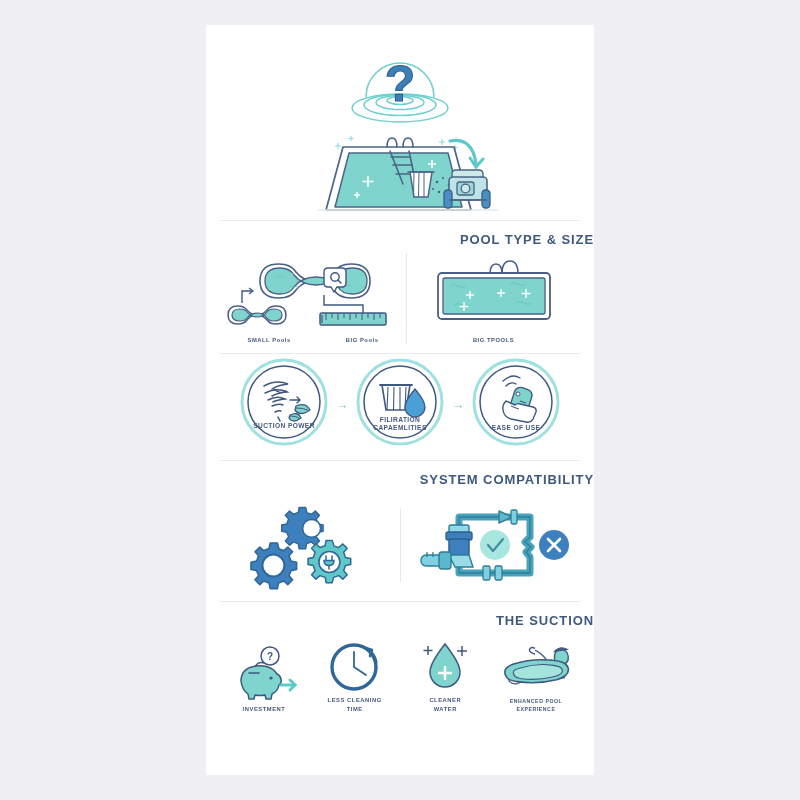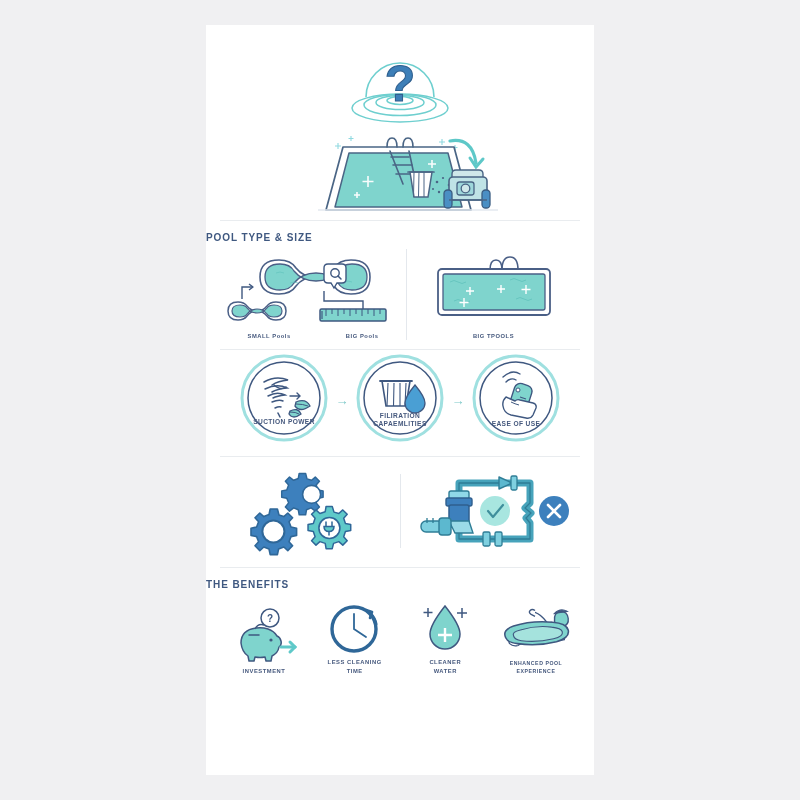--- a/index.html
+++ b/index.html
@@ -22,23 +22,23 @@
     width: 388px; height: 750px;
     background: #ffffff;
     overflow: hidden;
   }
   .divider {
     height: 1px;
     background: #e9ecef;
     margin: 0 14px;
   }
   .section-title {
-    text-align: left;
+    text-align: right;
     color: #3f5880;
-    font-size: 10px;
+    font-size: 13px;
     letter-spacing: 0.9px;
     font-weight: 700;
     margin: 11px 0 4px 0;
     white-space: nowrap;
   }
   .label {
     text-align: center;
     color: #45587d;
     font-size: 5.8px;
     letter-spacing: 0.55px;
@@ -305,20 +305,21 @@
             </g>
             <text x="46" y="74" text-anchor="middle" font-family="'Liberation Sans',sans-serif" font-size="6.6" font-weight="700" letter-spacing="0.4" fill="#45587d">EASE OF USE</text>
           </svg>
         </div>
       </div>
     </div>
 
     <div class="divider" style="margin-top:8px"></div>
 
     <div id="sec-compat">
+      <div class="section-title">SYSTEM COMPATIBILITY</div>
       <div class="content">
         <div class="half">
           <svg width="150" height="100" viewBox="0 0 150 100">
             <g transform="translate(74,33)">
               <path d="M0 -24 L5 -22.5 L9 -26 L13.5 -21.5 L10 -17.5 L12 -12 L17.5 -11 L17.5 -4 L12 -3 L10 2 L13.5 6.5 L9 11 L4.5 7.5 L-0.5 9.5 L-1.5 15 L-8.5 15 L-9.5 9.5 L-14.5 7.5 L-19 11 L-23.5 6.5 L-20 2 L-22 -3 L-27.5 -4 L-27.5 -11 L-22 -12 L-20 -17.5 L-23.5 -21.5 L-19 -26 L-14.5 -22.5 L-9.5 -24.5 L-8.5 -30 L-1.5 -30 Z" transform="translate(5,7) scale(0.92)" fill="#3d80bd" stroke="#2f6798" stroke-width="1.6" stroke-linejoin="round"></path>
               <circle cx="9.6" cy="0.4" r="9" fill="#ffffff" stroke="#2f6798" stroke-width="1.6"></circle>
             </g>
             <g transform="translate(44,68)">
               <path d="M0 -30 L6 -28 L11 -32.5 L17 -26.5 L12.5 -21.5 L15 -15 L22 -13.5 L22 -4.5 L15 -3 L12.5 3.5 L17 8.5 L11 14.5 L6 10 L-0.5 12.5 L-2 19.5 L-11 19.5 L-12.5 12.5 L-19 10 L-24 14.5 L-30 8.5 L-25.5 3.5 L-28 -3 L-35 -4.5 L-35 -13.5 L-28 -15 L-25.5 -21.5 L-30 -26.5 L-24 -32.5 L-19 -28 L-12.5 -30.5 L-11 -37.5 L-2 -37.5 Z" transform="translate(7,10) scale(0.8)" fill="#3d80bd" stroke="#2f6798" stroke-width="2" stroke-linejoin="round"></path>
               <circle cx="1.4" cy="2.5" r="11" fill="#ffffff" stroke="#2f6798" stroke-width="2"></circle>
@@ -375,21 +376,21 @@
               <path d="M133 44 L145 56 M145 44 L133 56" stroke="#ffffff" stroke-width="2.6" stroke-linecap="round"></path>
             </g>
           </svg>
         </div>
       </div>
     </div>
 
     <div class="divider" style="margin-top:4px"></div>
 
     <div id="sec-benefits">
-      <div class="section-title">THE BENEFITS</div>
+      <div class="section-title">THE SUCTION</div>
       <div class="items">
 
         <div class="item">
           <div class="icwrap">
             <svg width="70" height="62" viewBox="0 0 70 62">
               <g>
                 <circle cx="41" cy="13" r="9" fill="#ffffff" stroke="#3f5880" stroke-width="1.5"></circle>
                 <text x="41" y="17" text-anchor="middle" font-family="'Liberation Sans',sans-serif" font-size="10" font-weight="700" fill="#3f5880">?</text>
               </g>
               <g>

